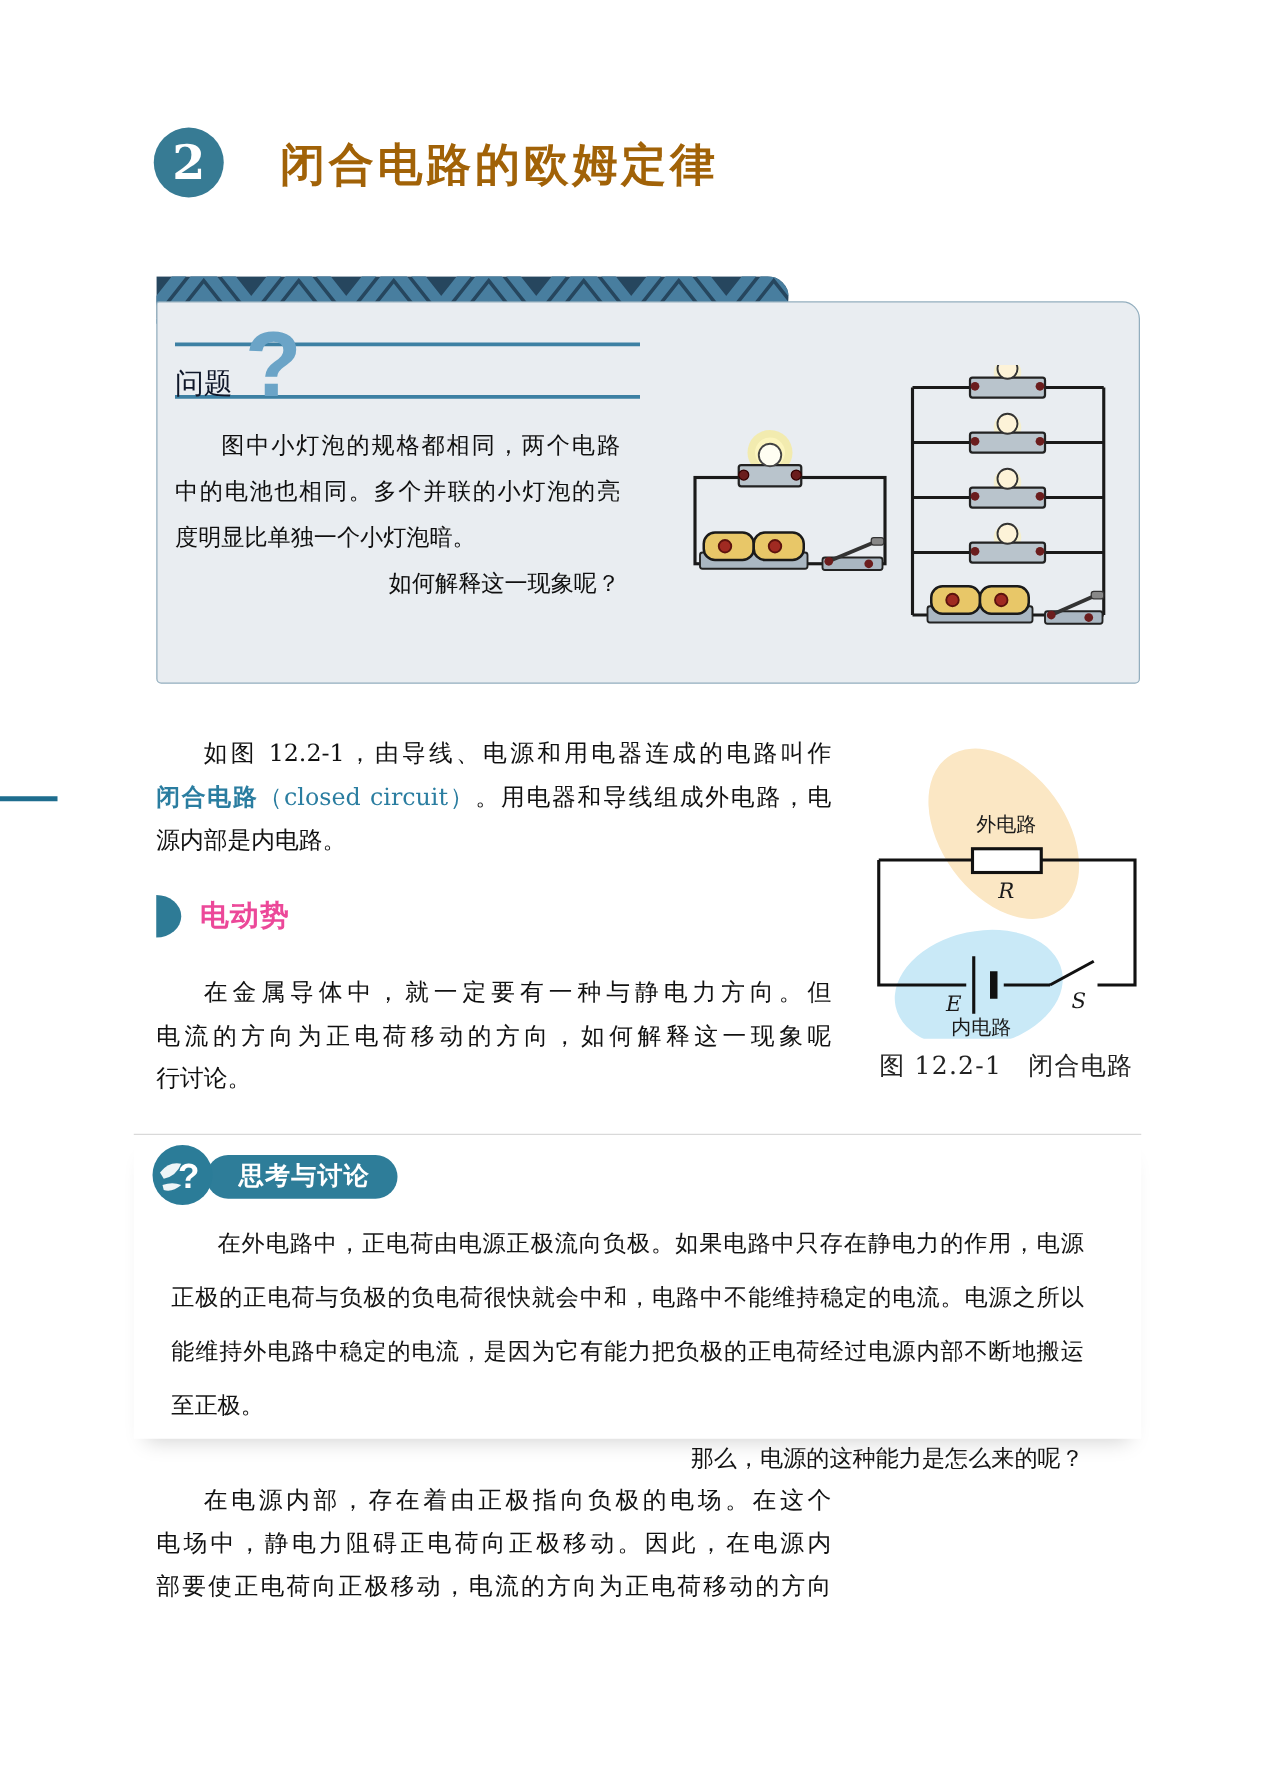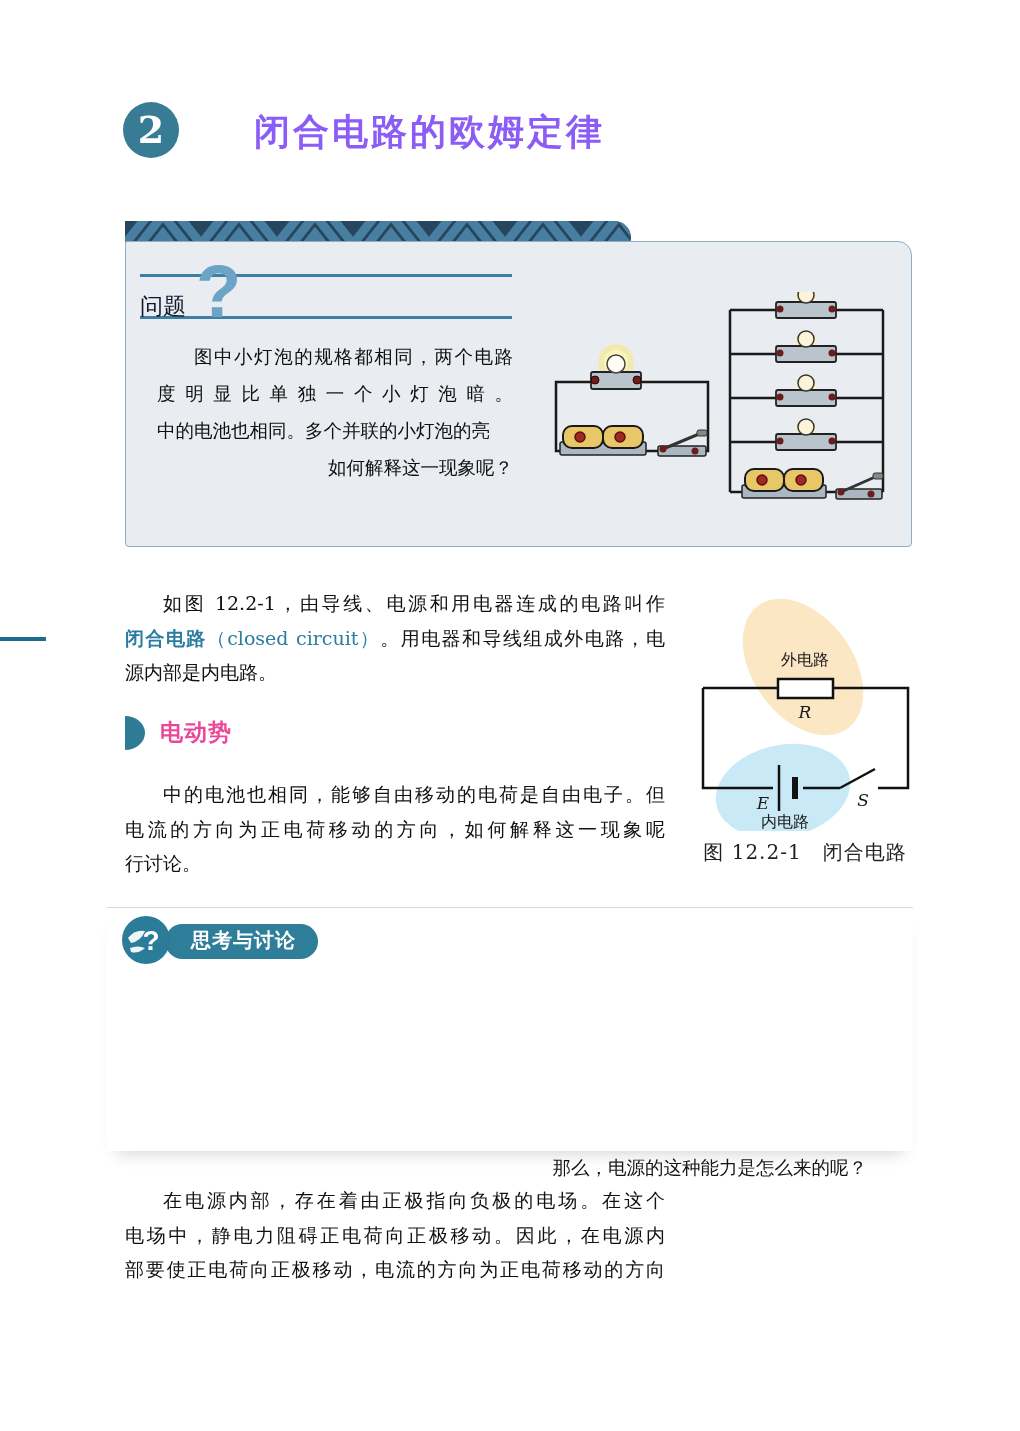--- a/index.html
+++ b/index.html
@@ -11,21 +11,21 @@
   .abs { position:absolute; }
 
   
   .num-circle {
     left:123px; top:102px; width:56px; height:56px; border-radius:50%;
     background:#377b94; color:#fff; font-size:38px; font-weight:bold;
     text-align:center; line-height:56px; font-family:"DejaVu Serif",serif;
   }
   .page-title {
     left:224px; top:108px; font-size:36px; font-weight:bold; letter-spacing:3px;
-    color:#8b5cf6; font-family:"DejaVu Serif","Liberation Serif",serif;margin-left:30px;
+    color:#a16207; font-family:"DejaVu Serif","Liberation Serif",serif;
   }
 
   
   .chev-wrap { left:125px; top:221px; width:506px; }
   .chev-clip { height:34px; border-radius:0 17px 17px 0; overflow:hidden; }
   .chev-strip { height:4px; background:#4c83a3; width:100%; }
 
   
   .qbox {
     left:125px; top:241px; width:785px; height:304px;
@@ -33,21 +33,21 @@
   }
   .qline { background:#3d80a3; height:3px; width:372px; left:14px; }
   .qmark {
     left:70px; top:0px; font-size:74px; font-weight:bold; color:#6ba4c7;
     font-family:"Liberation Sans","DejaVu Sans",sans-serif; line-height:100px; z-index:2;
   }
   .qlabel {
     left:14px; top:49px; font-size:23px; font-weight:normal; color:#0f172a;
     font-family:"Liberation Sans","DejaVu Sans",sans-serif; z-index:3;
   }
-  .qtext { left:31px; top:96px; width:356px; font-size:18.5px; line-height:37px; color:#101010; }
+  .qtext { left:14px; top:96px; width:356px; font-size:18.5px; line-height:37px; color:#101010; }
 
   
   .lines > div { text-align:justify; text-align-last:justify; }
   .lines > div:first-child { text-indent:2em; }
   .lines.last-left > div:last-child { text-align-last:left; }
   .indent { text-indent:2em; text-align:right; }
 
   
   .intro { left:125px; top:586px; width:540px; font-size:19px; line-height:34.5px; }
   .intro .full { text-align:justify; text-align-last:justify; }
@@ -113,22 +113,22 @@
   </div>
 
   <div class="abs qbox">
     <div class="abs qline" style="top:32px;"></div>
     <div class="abs qmark">?</div>
     <div class="abs qlabel">问题</div>
     <div class="abs qline" style="top:74px;"></div>
 
     <div class="abs qtext lines last-left">
         <div>图中小灯泡的规格都相同，两个电路</div>
+        <div>中的电池也相同。多个并联的小灯泡的亮</div>
         <div>度明显比单独一个小灯泡暗。</div>
-        <div>中的电池也相同。多个并联的小灯泡的亮</div>
       </div>
     <div class="abs qtext indent" style="top:207px;">如何解释这一现象呢？</div>
 
     <svg class="abs" style="left:420px; top:100px;" width="175" height="150" viewBox="0 0 175 150">
       <rect x="10" y="40" width="152" height="69" fill="none" stroke="#1a1a1a" stroke-width="2.5"></rect>
 
       <circle cx="70" cy="20" r="18" fill="#f7e98c" opacity="0.65"></circle>
       <circle cx="70" cy="20" r="12" fill="#fdf6c0" opacity="0.9"></circle>
       <rect x="45" y="30" width="50" height="17" rx="2" fill="#b9c4cc" stroke="#222" stroke-width="1.8"></rect>
       <circle cx="70" cy="22" r="9" fill="#fffef2" stroke="#444" stroke-width="1.5"></circle>
@@ -225,33 +225,39 @@
       <line x1="157" y1="185" x2="192" y2="166" stroke="#111" stroke-width="2.5"></line>
       <text x="180" y="203" font-size="17" font-style="italic" text-anchor="middle" fill="#1a1a1a">S</text>
       <text x="102" y="224" font-size="16" text-anchor="middle" fill="#1a1a1a">内电路</text>
     </svg>
     <div class="fig-caption">图 12.2-1　闭合电路</div>
   </div>
 
   <div class="abs emf-marker"></div>
   <div class="abs emf-heading">电动势</div>
   <div class="abs emf-para lines last-left">
-      <div>中的电池也相同，能够自由移动的电荷是自由电子。但</div>
+      <div>在金属导体中，就一定要有一种与静电力方向。但</div>
       <div>电流的方向为正电荷移动的方向，如何解释这一现象呢</div>
       <div>行讨论。</div>
     </div>
 
   <div class="abs think-box">
     <div class="abs badge-capsule">思考与讨论</div>
     <svg class="abs think-icon" width="50" height="50" viewBox="0 0 50 50">
       <circle cx="25" cy="25" r="24" fill="#2b7c98"></circle>
       <path d="M7,23 Q14,14 24,16 Q20,26 10,28 Z" fill="#ffffff" opacity="0.92"></path>
       <path d="M9,33 Q17,30 24,33 Q17,39 10,37 Z" fill="#ffffff" opacity="0.92"></path>
       <text x="30" y="35" font-size="28" font-weight="bold" text-anchor="middle" fill="#ffffff" font-family="Liberation Sans, sans-serif">?</text>
     </svg>
+    <div class="abs think-text lines last-left">
+        <div>在外电路中，正电荷由电源正极流向负极。如果电路中只存在静电力的作用，电源</div>
+        <div>正极的正电荷与负极的负电荷很快就会中和，电路中不能维持稳定的电流。电源之所以</div>
+        <div>能维持外电路中稳定的电流，是因为它有能力把负极的正电荷经过电源内部不断地搬运</div>
+        <div>至正极。</div>
+      </div>
     <div class="abs think-text indent" style="top:238px;">那么，电源的这种能力是怎么来的呢？</div>
   </div>
 
   <div class="abs closing lines">
       <div>在电源内部，存在着由正极指向负极的电场。在这个</div>
       <div>电场中，静电力阻碍正电荷向正极移动。因此，在电源内</div>
       <div>部要使正电荷向正极移动，电流的方向为正电荷移动的方向</div>
     </div>
 
 

